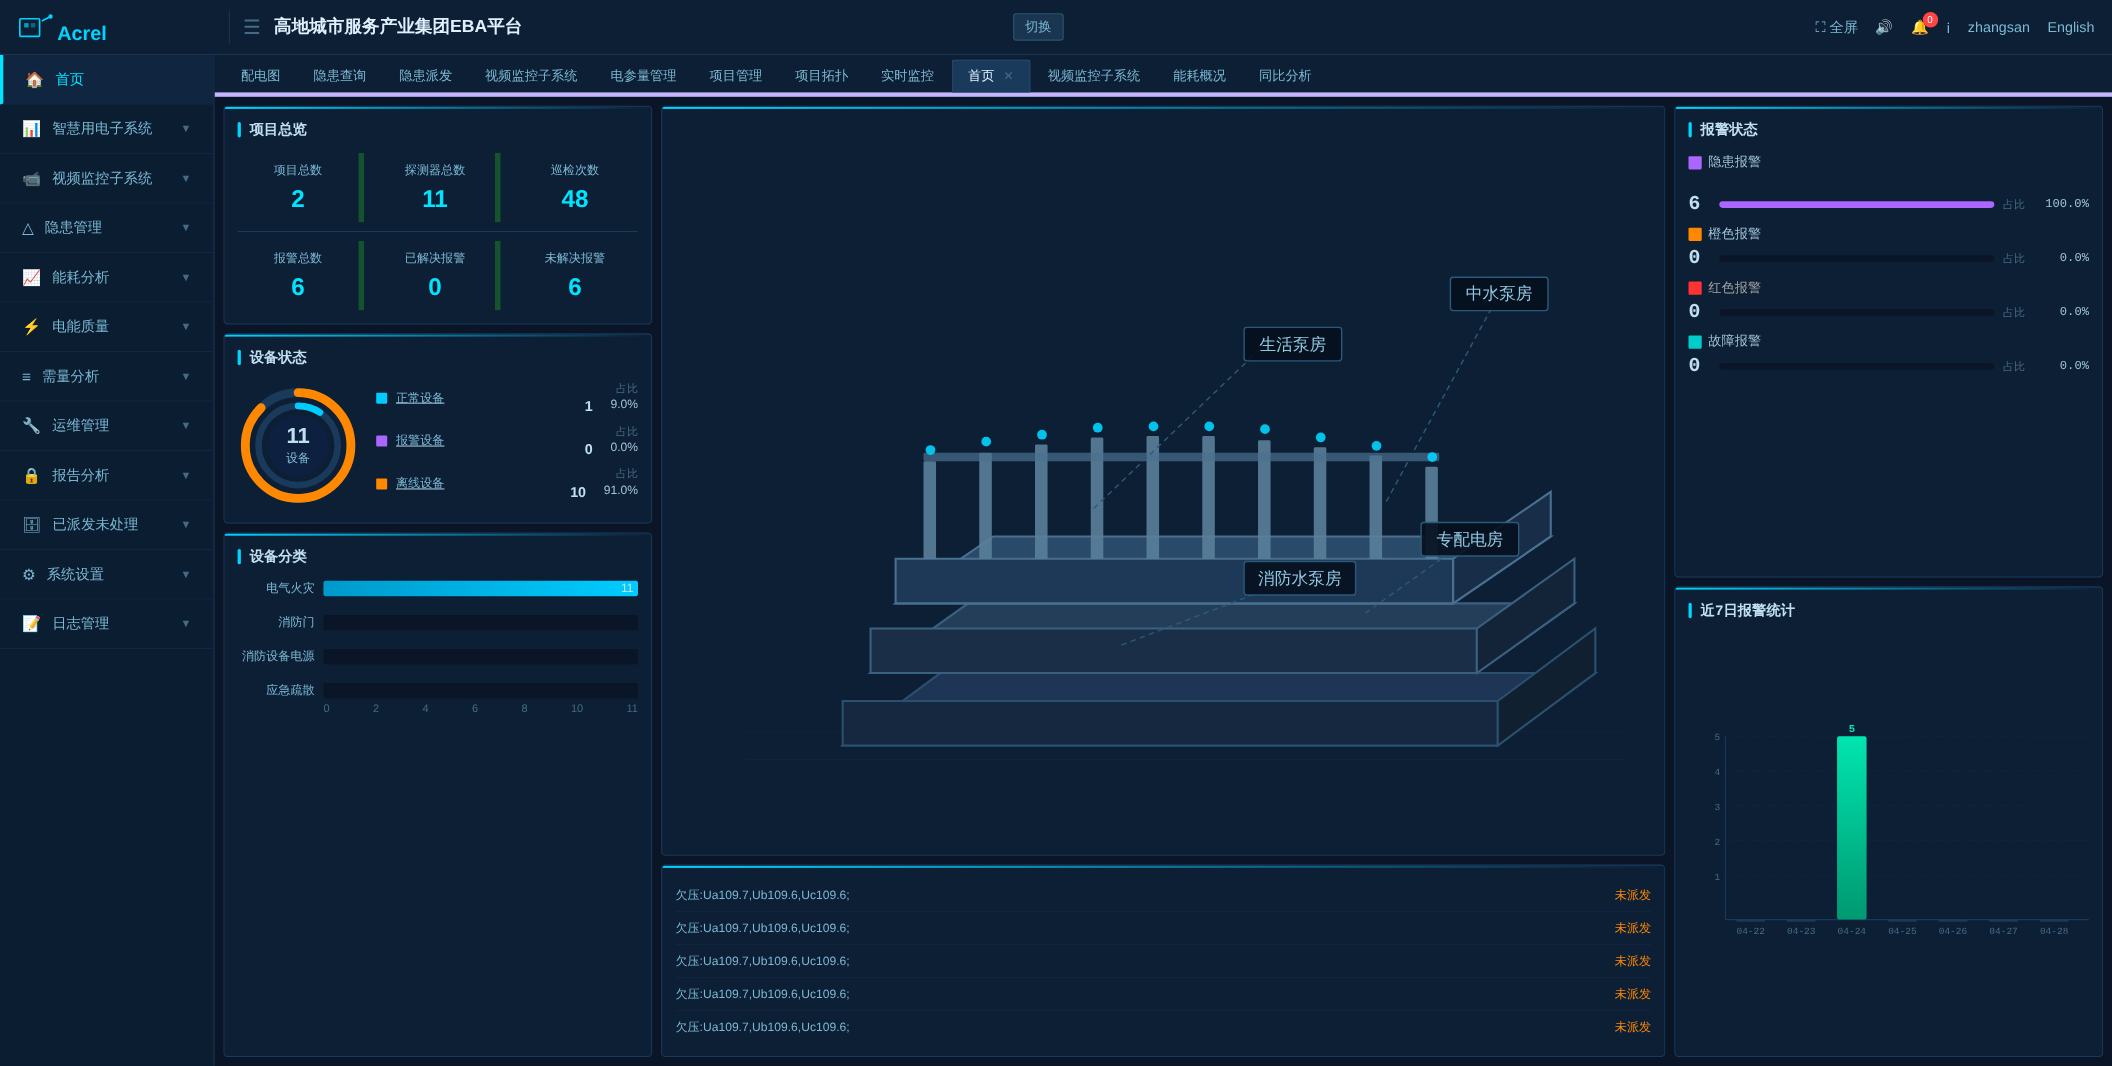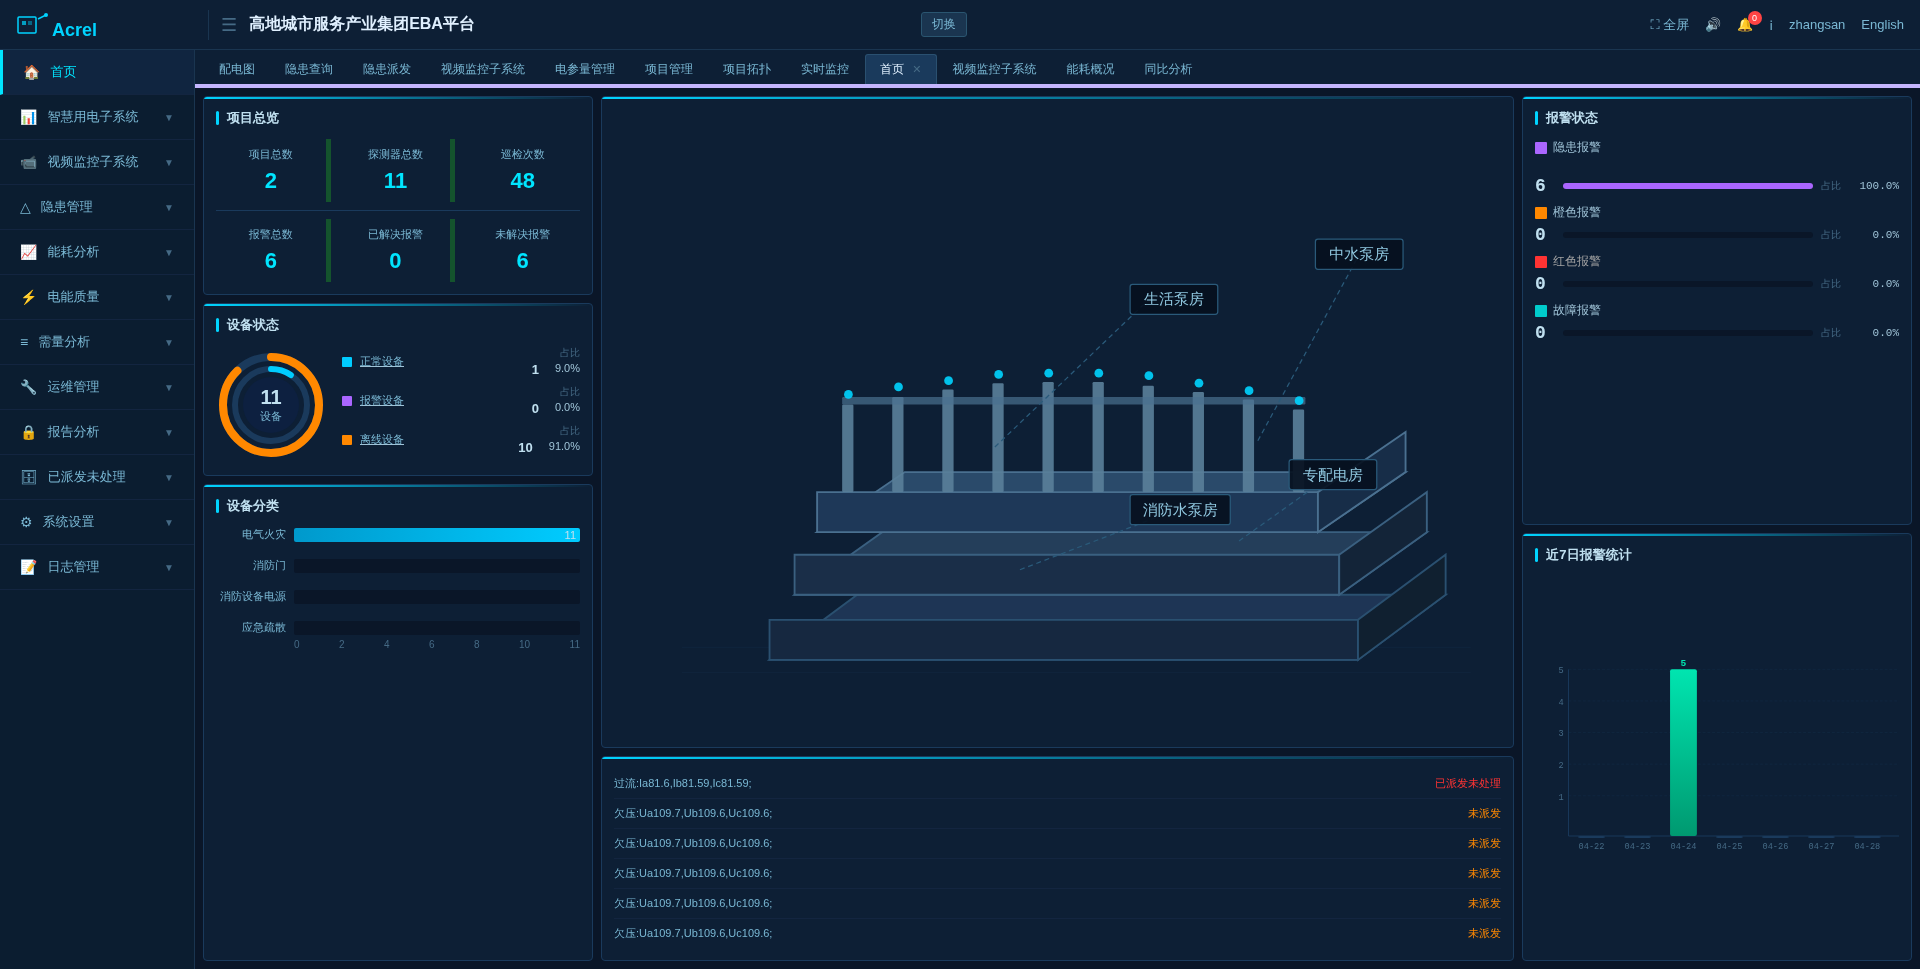--- a/index.html
+++ b/index.html
@@ -608,24 +608,20 @@
 
         <line x1="495" y1="345" x2="565" y2="295" stroke="#2a5a7a" stroke-width="1" stroke-dasharray="4,3"></line>
         <rect x="535" y="280" width="70" height="24" rx="2" fill="rgba(5,15,30,0.9)" stroke="#2a5a7a" stroke-width="1"></rect>
         <text x="570" y="296" text-anchor="middle" fill="#90c8e0" font-size="12" font-family="Microsoft YaHei,sans-serif">专配电房</text>
       </svg>
     </div>
     <div class="panel" style="flex-shrink:0;">
       <div class="alarm-list">
 
           <div class="alarm-list-item">
-            <span class="alarm-text">过流:Ia81.6,Ib81.59,Ic81.59;</span>
-            <span class="alarm-status-tag tag-red">已派发未处理</span>
-          </div>
-          <div class="alarm-list-item">
             <span class="alarm-text">欠压:Ua109.7,Ub109.6,Uc109.6;</span>
             <span class="alarm-status-tag tag-orange">未派发</span>
           </div>
           <div class="alarm-list-item">
             <span class="alarm-text">欠压:Ua109.7,Ub109.6,Uc109.6;</span>
             <span class="alarm-status-tag tag-orange">未派发</span>
           </div>
           <div class="alarm-list-item">
             <span class="alarm-text">欠压:Ua109.7,Ub109.6,Uc109.6;</span>
             <span class="alarm-status-tag tag-orange">未派发</span>

